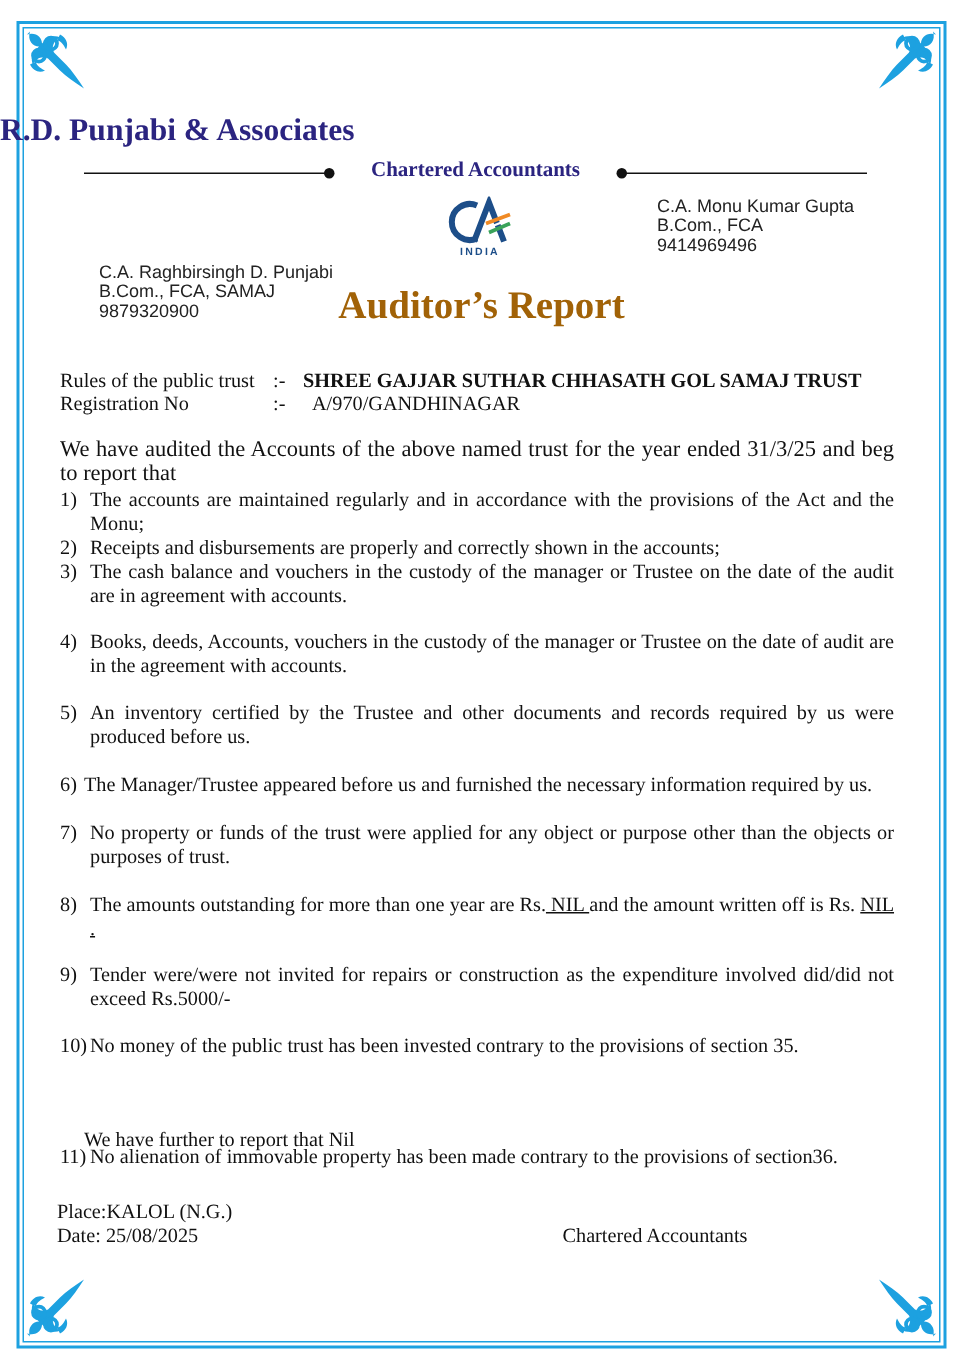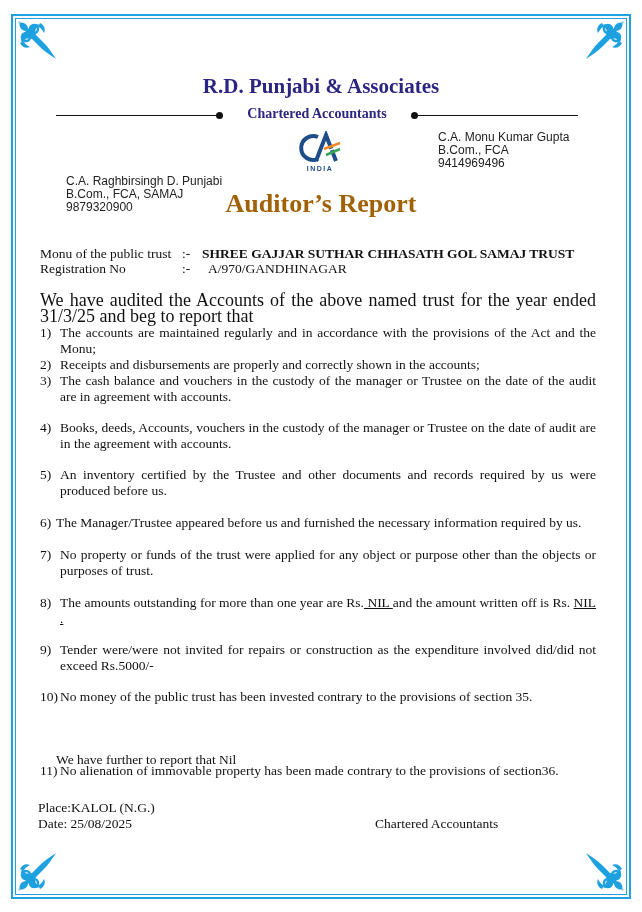--- a/index.html
+++ b/index.html
@@ -8,21 +8,21 @@
     .frame-outer { position: absolute; left: 11px; top: 14px; width: 620px; height: 885px; border: 2px solid #1da1e0; box-sizing: border-box; }
     .frame-inner { position: absolute; left: 15px; top: 18px; width: 612px; height: 877px; border: 1px solid #1da1e0; box-sizing: border-box; }
 
     .corner { position: absolute; width: 46px; height: 46px; }
     .corner svg { width: 100%; height: 100%; display: block; }
     .c-tl { left: 14px; top: 17px; }
     .c-tr { right: 14px; top: 17px; transform: scaleX(-1); }
     .c-bl { left: 14px; bottom: 17px; transform: scaleY(-1); }
     .c-br { right: 14px; bottom: 17px; transform: scale(-1,-1); }
 
-    .firm-name { position: absolute; left: 0; right: 0; top: 74px; text-align: center; font-size: 21px; font-weight: bold; color: #2b2480; }
+    .firm-name { position: absolute; left: 0; right: 0; top: 74px; text-align: left; font-size: 21px; font-weight: bold; color: #2b2480; }
 
     .sub-row { position: absolute; left: 56px; width: 522px; top: 106px; height: 18px; }
     .sub-row .line { position: absolute; top: 9px; height: 1px; background: #111; }
     .sub-row .line.l { left: 0; width: 162px; }
     .sub-row .line.r { right: 0; width: 162px; }
     .sub-row .dot { position: absolute; top: 6px; width: 7px; height: 7px; border-radius: 50%; background: #111; }
     .sub-row .dot.l { left: 160px; }
     .sub-row .dot.r { right: 160px; }
     .sub-title { position: absolute; left: 0; right: 0; top: 0; text-align: center; font-size: 14px; font-weight: bold; color: #2b2480; }
 
@@ -38,21 +38,21 @@
     .report-title { position: absolute; left: 0; right: 0; top: 189px; text-align: center; font-size: 26px; font-weight: bold; color: #a16207; }
 
     .meta { position: absolute; left: 40px; top: 246px; font-size: 13.5px; line-height: 15px; }
     .meta .row { white-space: nowrap; position: relative; height: 15px; }
     .meta .lbl { position: absolute; left: 0; }
     .meta .sep { position: absolute; left: 142px; }
     .meta .val { position: absolute; left: 162px; }
     .meta .val.bold { font-weight: bold; }
     .meta .val.reg { left: 168px; }
 
-    .body { position: absolute; left: 40px; width: 556px; font-size: 18px; line-height: 15.6px; }
+    .body { position: absolute; left: 40px; width: 556px; font-size: 15px; line-height: 15.6px; }
     .intro { top: 293px; text-align: justify; }
     .item { position: absolute; left: 40px; width: 556px; font-size: 13.5px; line-height: 15.6px; text-align: justify; }
     .item .num { position: absolute; left: 0; top: 0; }
     .item .txt { display: block; padding-left: 20px; text-align: justify; }
     .item .ul { text-decoration: underline; }
 
     .further { position: absolute; left: 56px; top: 752px; font-size: 13.5px; text-align: right; }
 
     .place { position: absolute; left: 38px; top: 800px; font-size: 13.5px; line-height: 16px; }
     .sign { position: absolute; left: 375px; top: 816px; font-size: 13.5px; }
@@ -138,21 +138,21 @@
 <div class="partner right">
   <div>C.A. Monu Kumar Gupta</div>
   <div>B.Com., FCA</div>
   <div>9414969496</div>
 </div>
 
 <div class="report-title">Auditor’s Report</div>
 
 <div class="meta">
   <div class="row">
-    <span class="lbl">Monu of the public trust</span>
+    <span class="lbl">Rules of the public trust</span>
     <span class="sep">:-</span>
     <span class="val bold">SHREE GAJJAR SUTHAR CHHASATH GOL SAMAJ TRUST</span>
   </div>
   <div class="row">
     <span class="lbl">Registration No</span>
     <span class="sep">:-</span>
     <span class="val reg">A/970/GANDHINAGAR</span>
   </div>
 </div>
 

